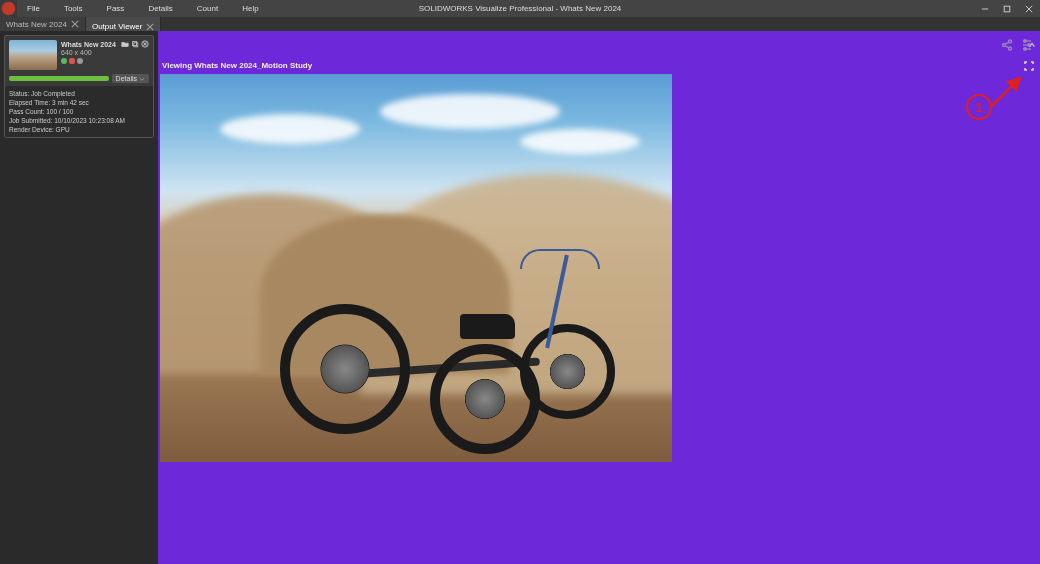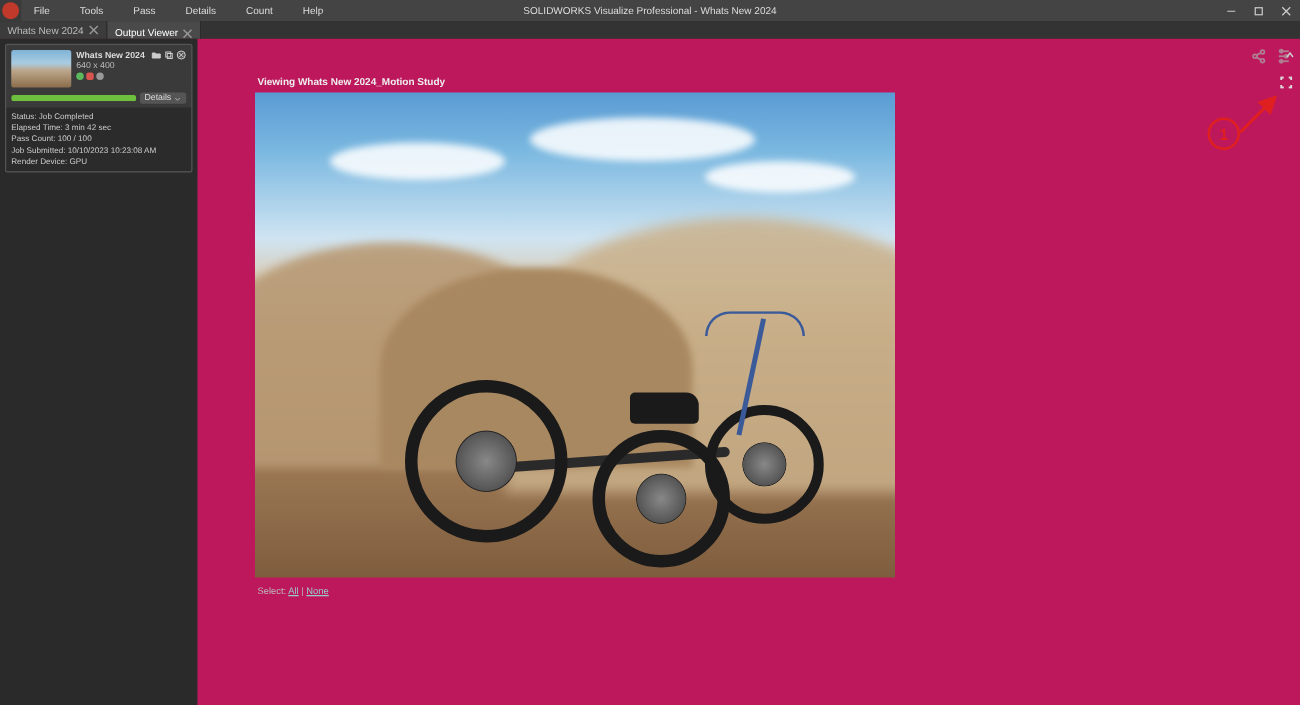--- a/index.html
+++ b/index.html
@@ -13,21 +13,21 @@
   .win-controls { margin-left:auto; display:flex; }
   .win-btn { width:22px; height:17px; display:flex; align-items:center; justify-content:center; }
   .win-btn svg { width:8px; height:8px; stroke:#ccc; fill:none; stroke-width:1.2; }
   
   .tabstrip { height:14px; background:#333; display:flex; align-items:flex-end; font-size:8px; }
   .tab { display:flex; align-items:center; gap:4px; padding:0 6px; height:14px; background:#3c3c3c; border-right:1px solid #2a2a2a; color:#bbb; }
   .tab.active { background:#4a4a4a; color:#fff;align-items:flex-end; }
   .tab-close { width:8px; height:8px; }
   .tab-close svg { width:8px; height:8px; stroke:#999; stroke-width:1.5; }
   
-  .main { display:flex; height:calc(100% - 31px); background:#be185d;gap:44px; }
+  .main { display:flex; height:calc(100% - 31px); background:#6d28d9; }
   
   .leftpanel { width:158px; background:#2a2a2a; padding:4px; }
   .jobcard { background:#3a3a3a; border:1px solid #555; border-radius:2px; overflow:hidden; font-size:7px; color:#ddd; }
   .jobcard-top { display:flex; padding:4px; gap:4px; }
   .jobthumb { width:48px; height:30px; background:linear-gradient(180deg,#7fb3d5 0%,#a9cce3 35%,#bca68a 55%,#8a6d4b 100%); border-radius:2px; position:relative; }
   .jobinfo { flex:1; display:flex; flex-direction:column; gap:1px; }
   .jobtitle-row { display:flex; align-items:center; gap:2px; }
   .jobtitle { font-weight:bold; font-size:7px; flex:1; }
   .job-icons { display:flex; gap:2px; }
   .job-icons span { width:8px; height:8px; display:flex; align-items:center; justify-content:center; }
@@ -239,23 +239,20 @@
       <div class="trikebody">
         <div class="frame"></div>
         <div class="wheel w1"></div>
         <div class="wheel w2"></div>
         <div class="wheel w3"></div>
         <div class="fork"></div>
         <div class="bar"></div>
         <div class="seat"></div>
       </div>
     </div>
-    <div class="select-row">
-      <span>Select: </span><a>All</a><span> | </span><a>None</a>
-    </div>
   </div>
 </div>
 
 <svg class="anno-arrow" style="left:986px; top:72px;" width="40" height="40">
   <defs>
       <marker id="ah" markerWidth="6" markerHeight="6" refX="5" refY="3" orient="auto">
         <path d="M0,0 L6,3 L0,6 z" fill="#e02020"></path>
       </marker>
     </defs>
   <line x1="6" y1="34" x2="34" y2="6" stroke="#e02020" stroke-width="2.5" marker-end="url(#ah)"></line>

